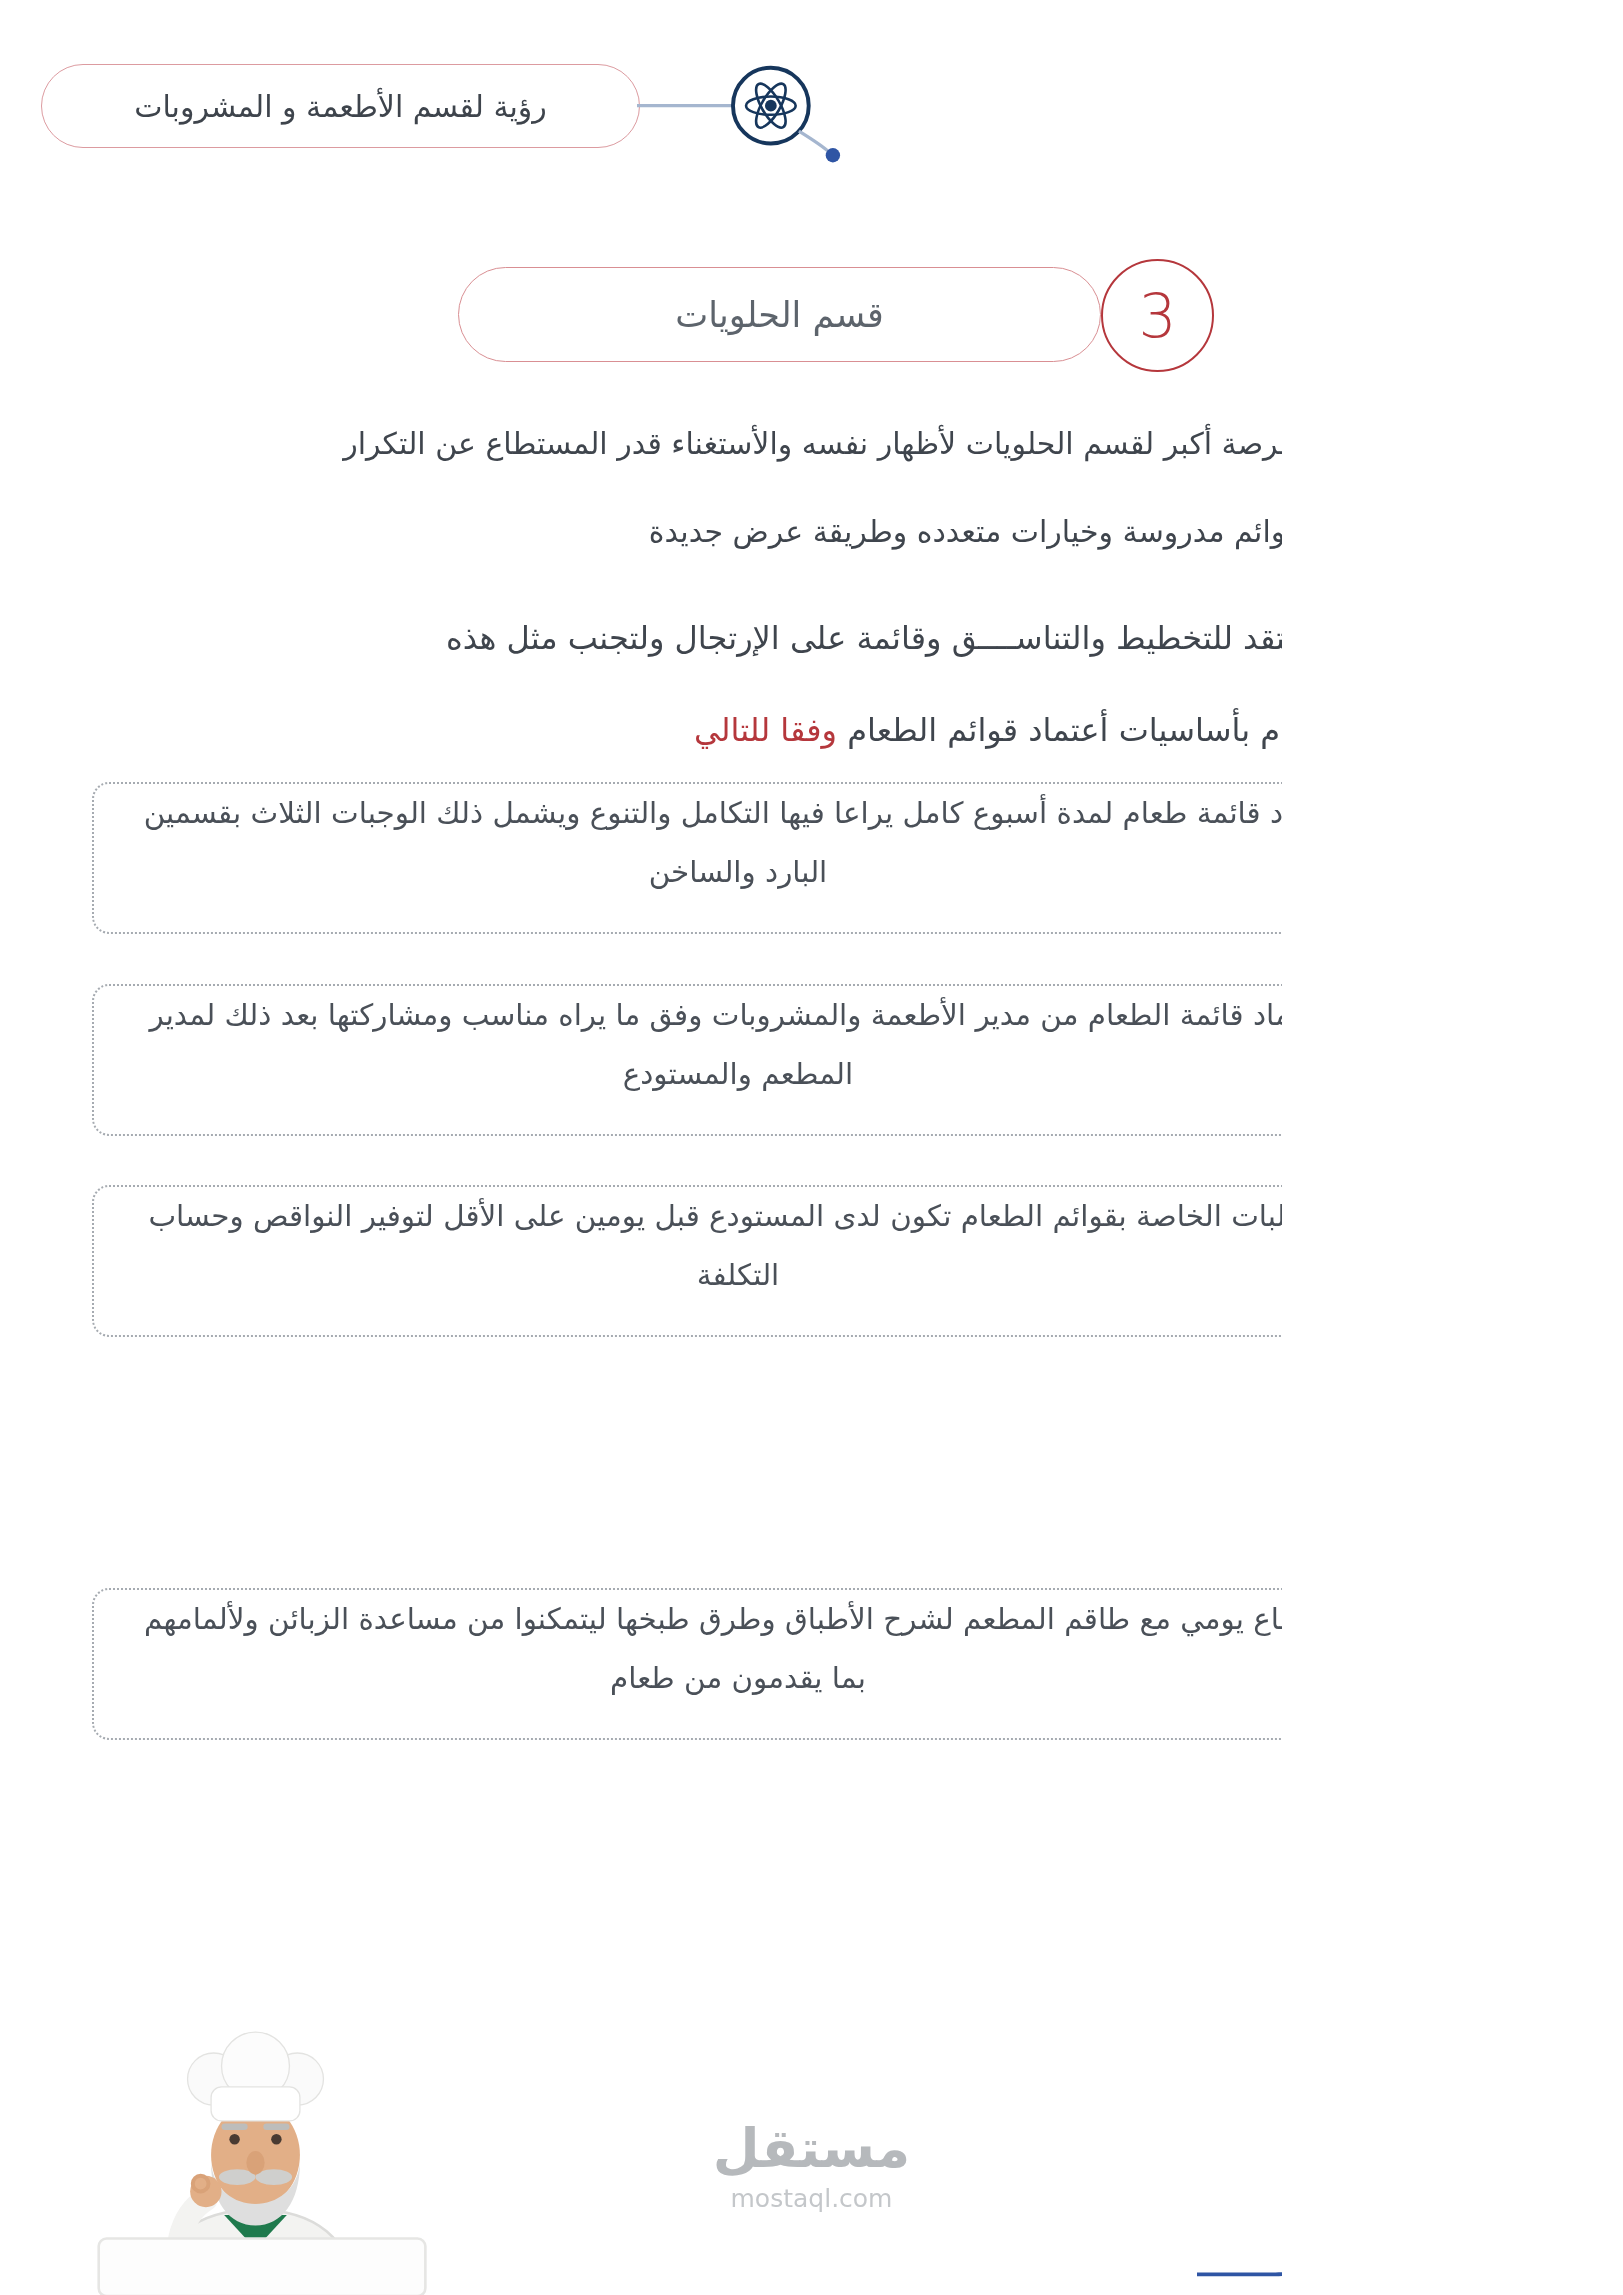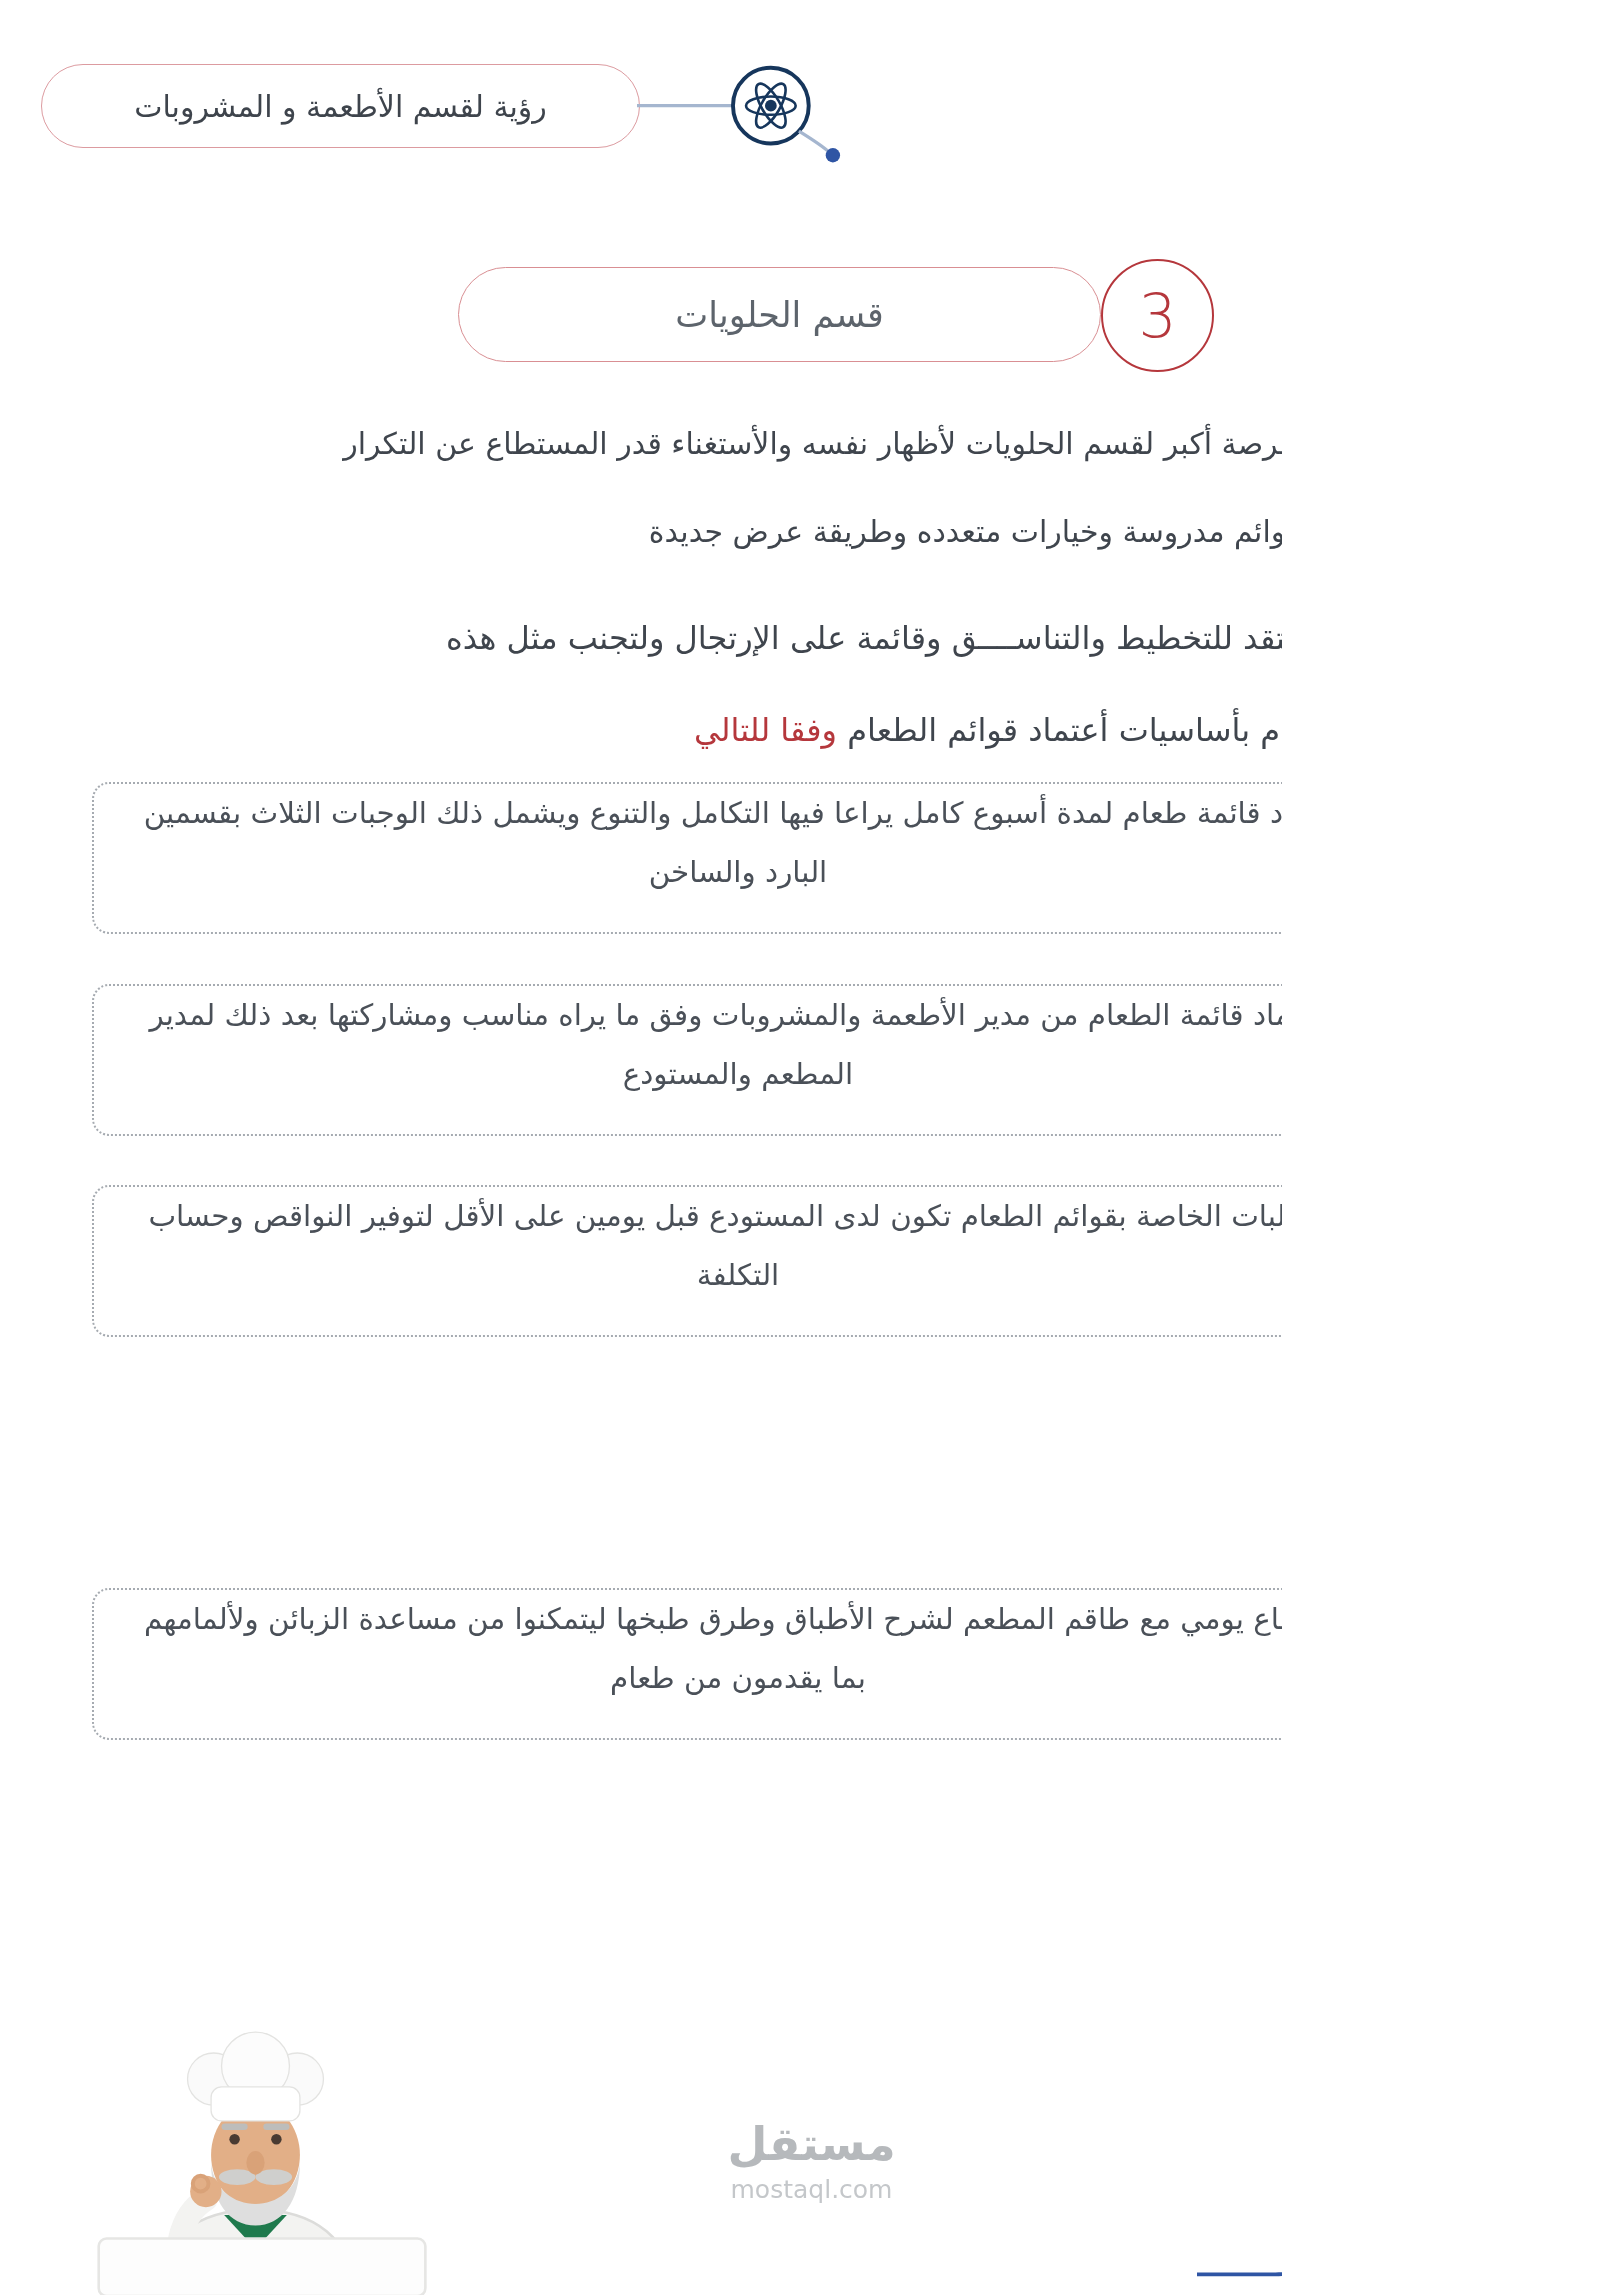--- a/index.html
+++ b/index.html
@@ -55,21 +55,21 @@
   .item-text { direction:rtl; text-align:center; font-size:29.4px; color:#4a5058; line-height:59px; }
   .item-num {
     position:absolute; left:1415px; width:120px; height:120px;
     border:2px dotted #bb9599; border-radius:19.6px; background:#fff;
     display:flex; align-items:center; justify-content:center;
     font-size:63px; color:#b5373c; font-weight:200;
   }
 
   
   .watermark { position:absolute; left:674px; top:2117px; width:275px; text-align:center; }
-  .wm-title { font-size:46px; color:#b6b9bc; font-weight:bold; }
+  .wm-title { font-size:54px; color:#b6b9bc; font-weight:bold; }
   .wm-domain { font-size:25px; color:#c4c7ca; margin-top:3.9px; }
   .page-number {
     position:absolute; left:1361px; top:2193px; width:92px; text-align:center;
     font-size:65px; color:#9aa0a3; font-weight:200;
   }
 </style>
 </head>
 <body>
 
 <div class="page">

